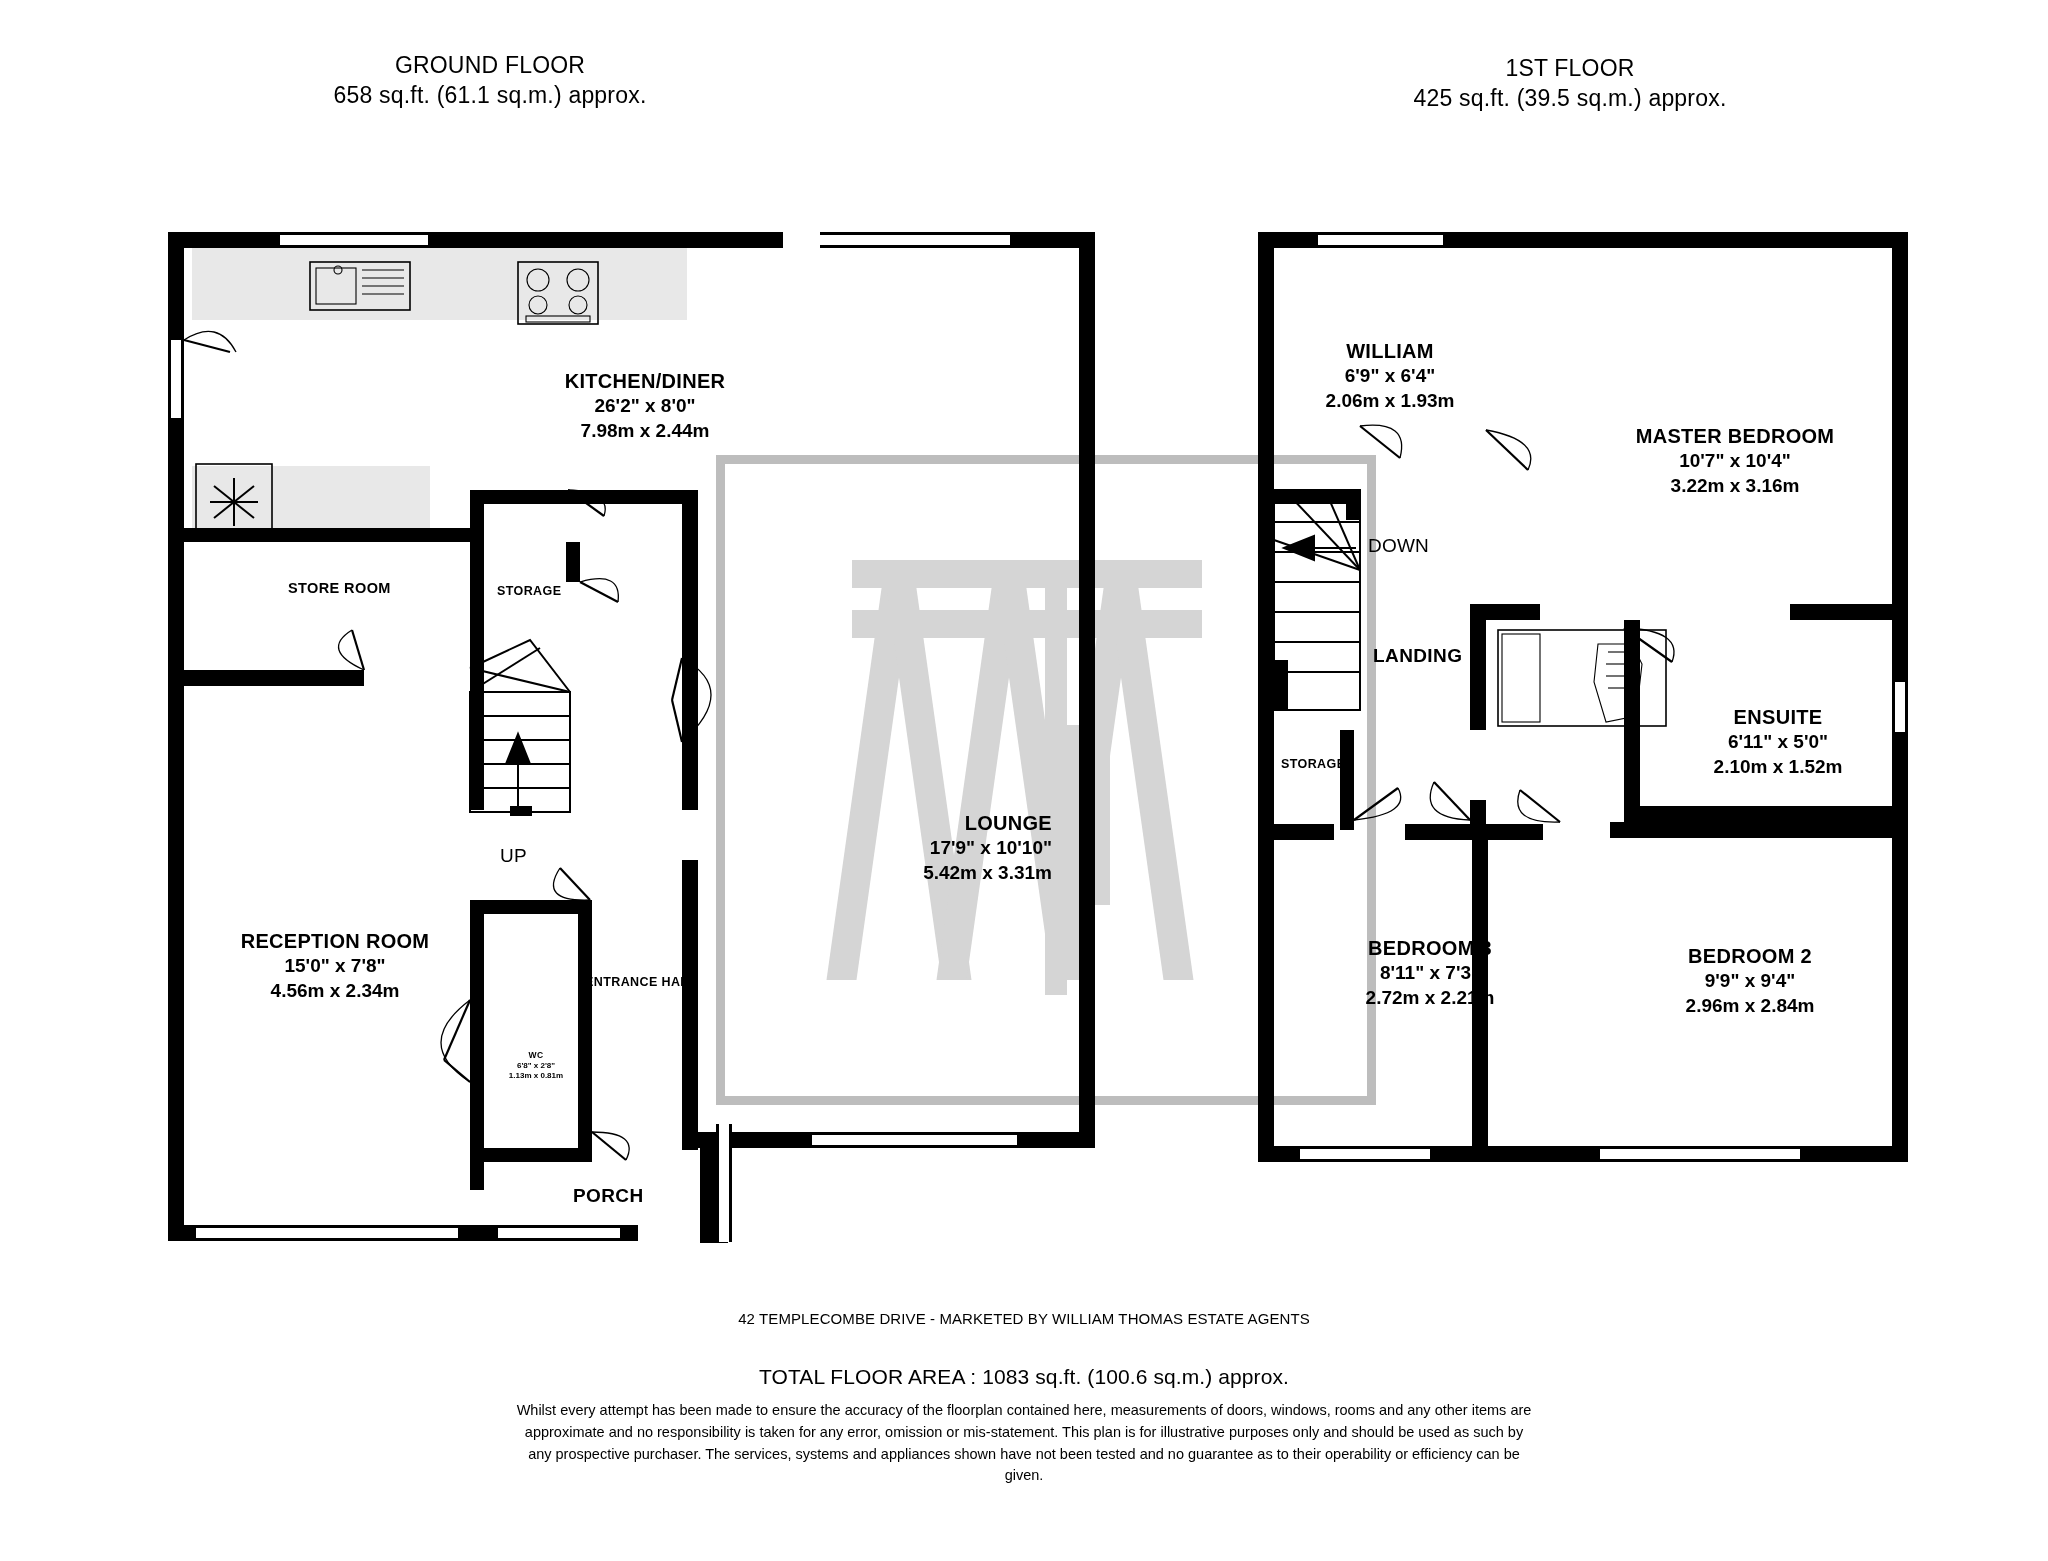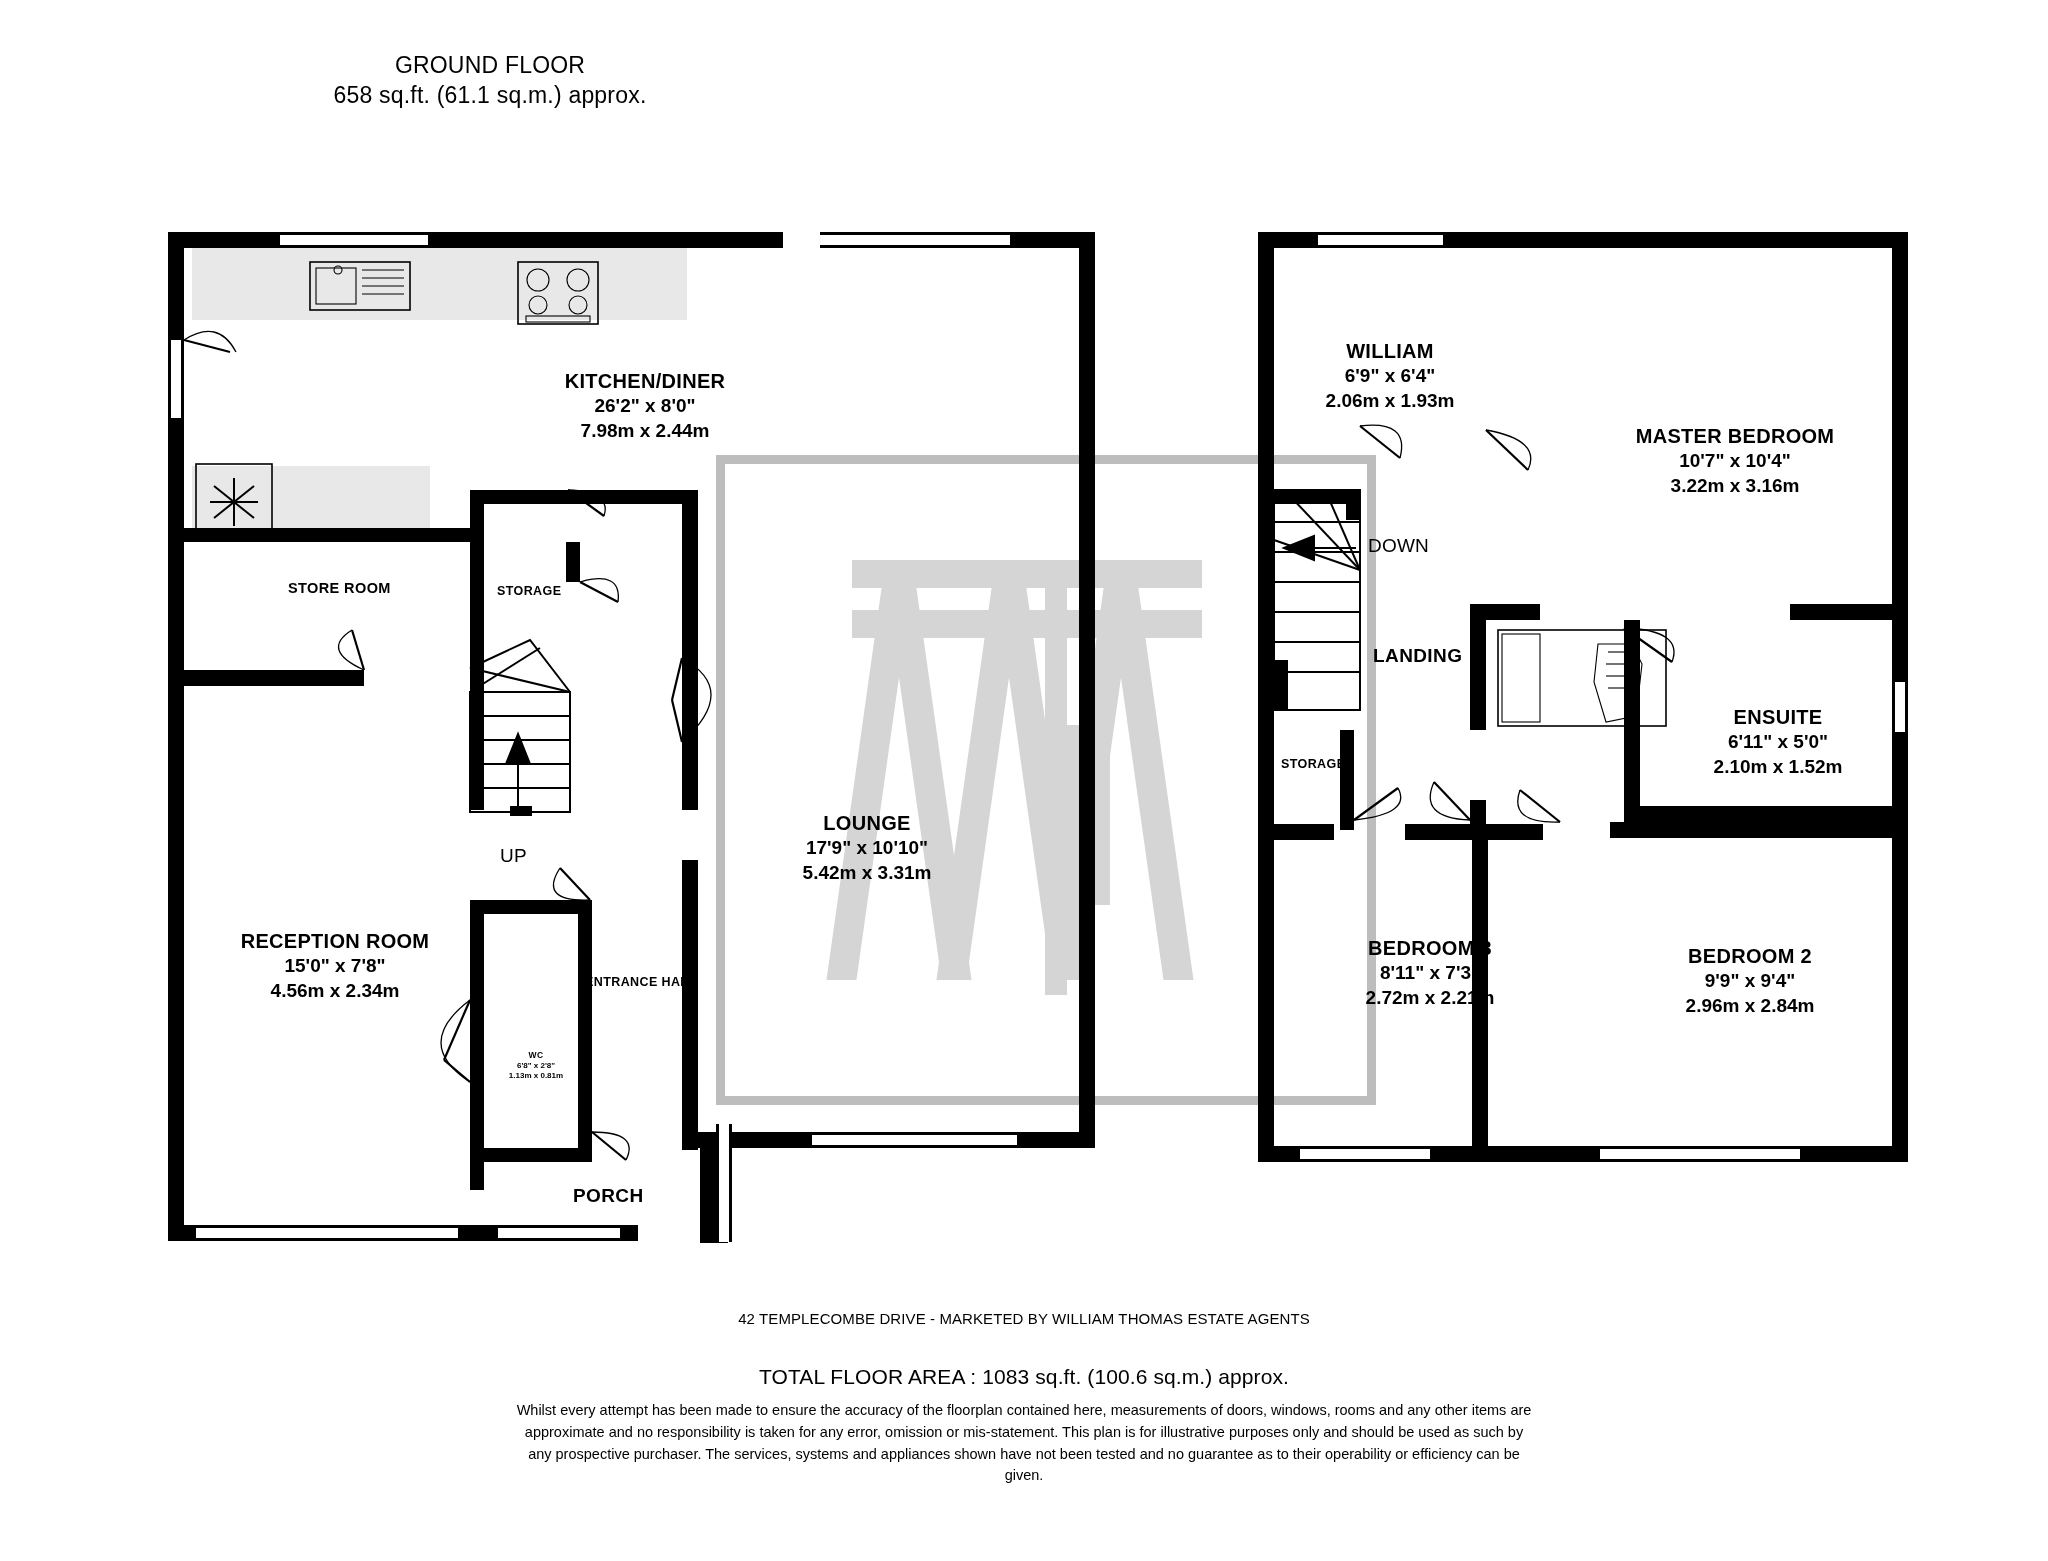--- a/index.html
+++ b/index.html
@@ -51,20 +51,24 @@
 </head>
 <body>
 
 <div class="stage">
 
   <div class="floor-title" style="left:290px;top:50px;width:400px;">
     <span class="l1">GROUND FLOOR</span>
     <span class="l2">658 sq.ft. (61.1 sq.m.) approx.</span>
   </div>
 
+  <div class="floor-title" style="left:1370px;top:53px;width:400px;">
+    <span class="l1">1ST FLOOR</span>
+    <span class="l2">425 sq.ft. (39.5 sq.m.) approx.</span>
+  </div>
 
   <div class="wm" style="left:0;top:0;">
     <div class="wm-rect" style="left:716px;top:455px;width:660px;height:650px;"></div>
 
     <div class="wm-bar" style="left:856px;top:560px;width:30px;height:420px;transform:skewX(-8deg);"></div>
     <div class="wm-bar" style="left:912px;top:560px;width:30px;height:420px;transform:skewX(8deg);"></div>
     <div class="wm-bar" style="left:966px;top:560px;width:30px;height:420px;transform:skewX(-8deg);"></div>
     <div class="wm-bar" style="left:1022px;top:560px;width:30px;height:420px;transform:skewX(8deg);"></div>
     <div class="wm-bar" style="left:1078px;top:560px;width:30px;height:420px;transform:skewX(-8deg);"></div>
     <div class="wm-bar" style="left:1134px;top:560px;width:30px;height:420px;transform:skewX(8deg);"></div>
@@ -215,21 +219,21 @@
     </div>
 
     <div class="plain" style="left:288px;top:580px;">
       <span>STORE ROOM</span>
     </div>
 
     <div class="plain" style="left:497px;top:584px;font-size:12.5px;">
       <span>STORAGE</span>
     </div>
 
-    <div class="rlabel" style="left:702px;top:810px;width:330px;">
+    <div class="rlabel" style="left:722px;top:810px;width:330px;text-align:right;">
       <span class="nm">LOUNGE</span>
       <span class="d1">17'9"  x 10'10"</span>
       <span class="d2">5.42m  x 3.31m</span>
     </div>
 
     <div class="rlabel" style="left:170px;top:928px;width:330px;">
       <span class="nm">RECEPTION ROOM</span>
       <span class="d1">15'0"  x 7'8"</span>
       <span class="d2">4.56m  x 2.34m</span>
     </div>

